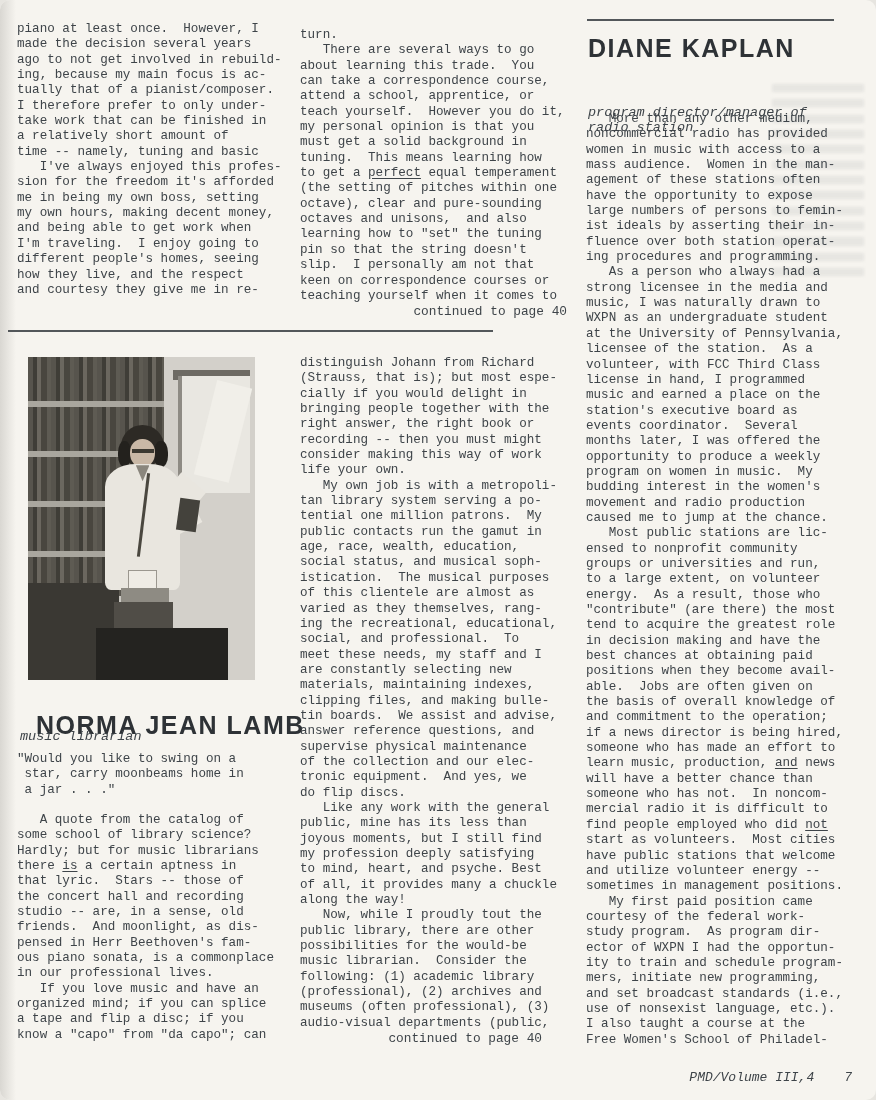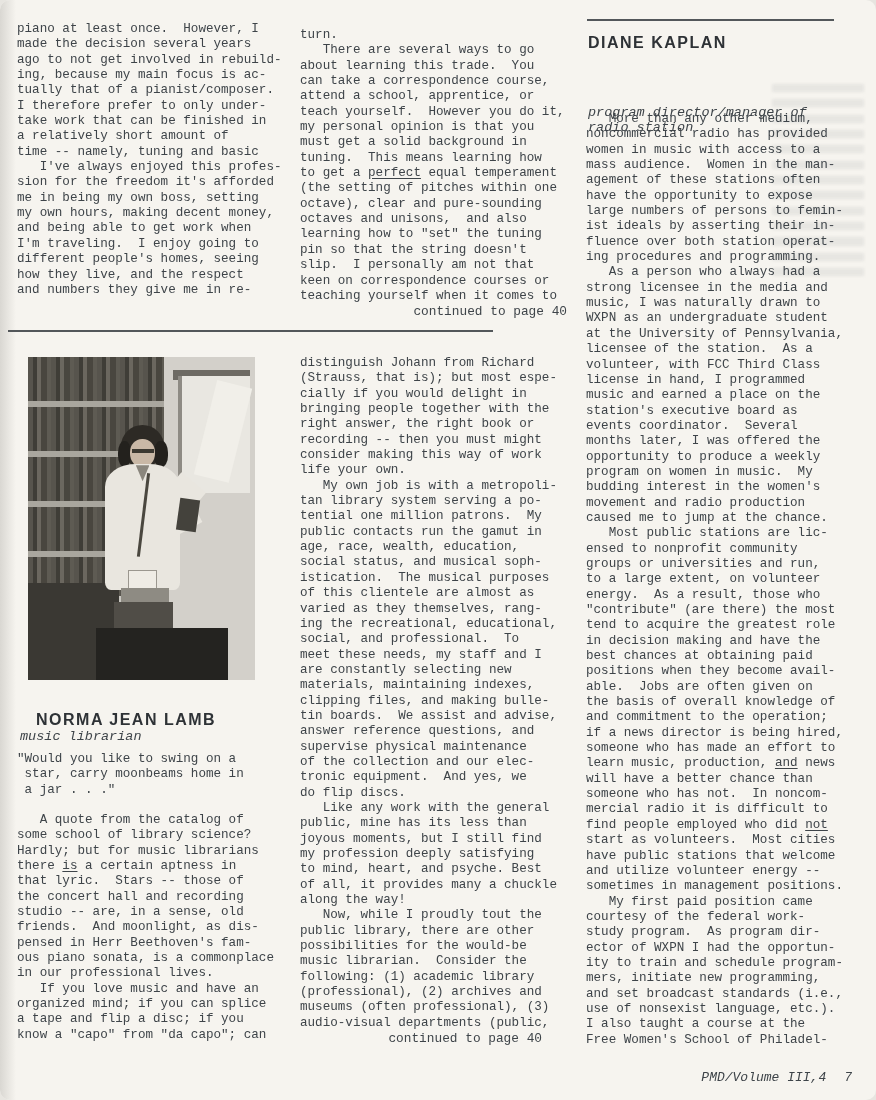--- a/index.html
+++ b/index.html
@@ -18,25 +18,25 @@
   }
   .scan-edge{position:absolute;left:0;top:0;width:16px;height:100%;
     background:linear-gradient(90deg,#d9d7d2 0%,#e9e7e2 55%,rgba(246,244,239,0) 100%);}
   .block{position:absolute;}
   .mono{font-size:12.6px;}
   .tline{white-space:pre;height:15.35px;line-height:15.35px;}
   .tline u{text-decoration:underline;text-underline-offset:2px;}
   .continued{text-align:right;white-space:pre;
     height:15.35px;line-height:15.35px;font-size:12.8px;}
   .h1{font-family:"Liberation Sans","DejaVu Sans",sans-serif;font-weight:bold;
-    font-size:16px;letter-spacing:1.5px;color:var(--heading);white-space:pre;text-align:center;}
+    font-size:25px;letter-spacing:1.5px;color:var(--heading);white-space:pre;text-align:center;}
   .subtitle{font-style:italic;font-size:13.5px;line-height:16.5px;white-space:pre;}
   .hrule{position:absolute;height:2px;background:var(--rule);}
   .footer{position:absolute;left:640px;top:1070px;width:212px;
-    display:flex;justify-content:flex-end;gap:18px;
+    display:flex;justify-content:flex-end;gap:30px;
     font-style:italic;font-size:13px;text-align:center;}
   .ghost{position:absolute;left:772px;top:84px;width:92px;height:200px;
     background:repeating-linear-gradient(180deg,rgba(122,128,133,0.12) 0 8px,transparent 8px 15.35px);
     filter:blur(1.6px);}
   
   .photo{position:absolute;left:28px;top:357px;width:227px;height:323px;
     background:#cac8c2;overflow:hidden;}
   .photo *{position:absolute;}
   .ph-wall{left:60%;top:0;width:40%;height:100%;background:#d3d0ca;}
   .ph-window{left:66%;top:6%;width:30%;height:36%;background:#e9e7e1;border-left:4px solid #8e8b84;}
@@ -85,21 +85,21 @@
         <div class="tline"><span>a relatively short amount of</span></div>
         <div class="tline"><span>time -- namely, tuning and basic</span></div>
         <div class="tline"><span>   I've always enjoyed this profes-</span></div>
         <div class="tline"><span>sion for the freedom it's afforded</span></div>
         <div class="tline"><span>me in being my own boss, setting</span></div>
         <div class="tline"><span>my own hours, making decent money,</span></div>
         <div class="tline"><span>and being able to get work when</span></div>
         <div class="tline"><span>I'm traveling.  I enjoy going to</span></div>
         <div class="tline"><span>different people's homes, seeing</span></div>
         <div class="tline"><span>how they live, and the respect</span></div>
-        <div class="tline"><span>and numbers they give me in re-</span></div>
+        <div class="tline"><span>and courtesy they give me in re-</span></div>
       </div>
   </section>
 
   <section class="block mono" style="left:300px;top:28px;width:272px">
     <div>
         <div class="tline"><span>turn.</span></div>
         <div class="tline"><span>   There are several ways to go</span></div>
         <div class="tline"><span>about learning this trade.  You</span></div>
         <div class="tline"><span>can take a correspondence course,</span></div>
         <div class="tline"><span>attend a school, apprentice, or</span></div>

